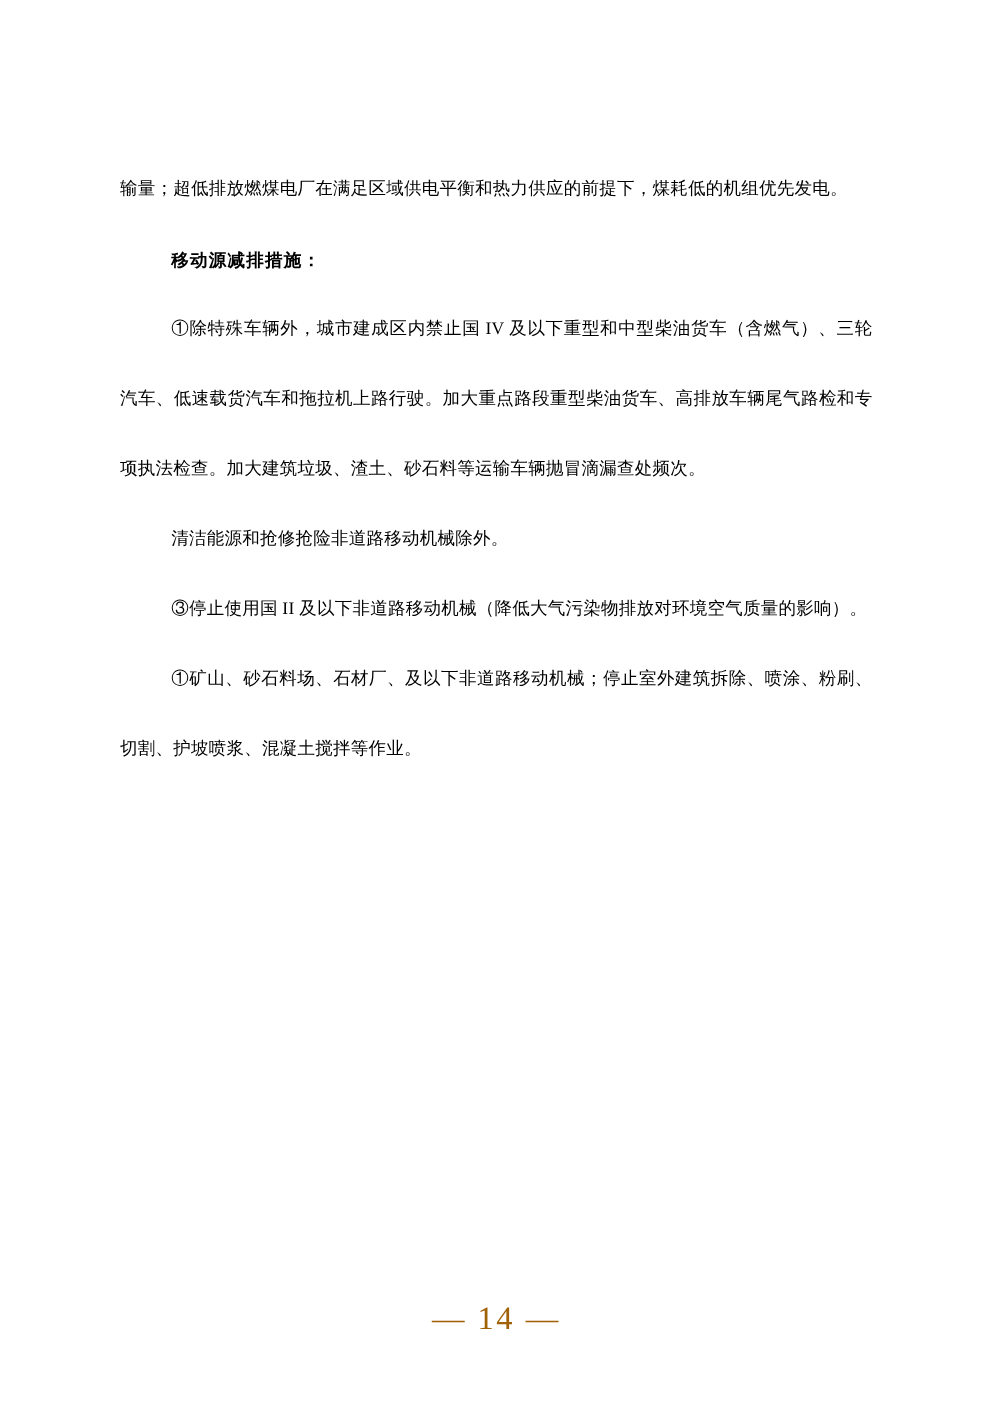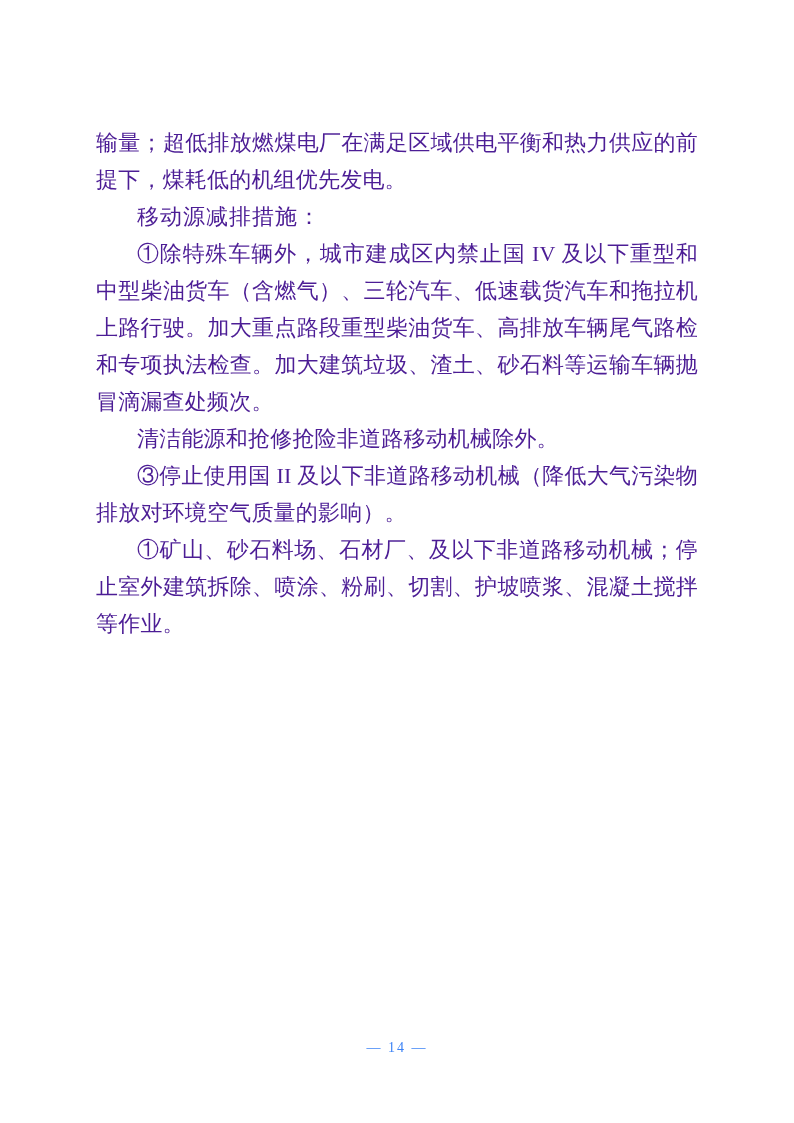--- a/index.html
+++ b/index.html
@@ -17,44 +17,44 @@
     overflow: hidden;
   }
   .content {
     position: absolute;
     left: 96px;
     top: 124px;
     width: 602px;
   }
   p {
     margin: 0;
-    font-size: 22px;
-    line-height: 37px;
-    color: #4c1d95;
+    font-size: 14px;
+    line-height: 56px;
+    color: #000000;
     text-align: justify;
     text-justify: inter-ideograph;
     letter-spacing: 0.2px;
   }
   p.indent {
     text-indent: 41px;
   }
   p.heading {
     text-indent: 41px;
-    font-weight: normal;
+    font-weight: bold;
     font-family: "Liberation Sans", "DejaVu Sans", sans-serif;
     letter-spacing: 1px;
   }
   .footer {
     position: absolute;
     left: 0;
     top: 1040px;
     width: 794px;
     text-align: center;
-    font-size: 14px;
-    color: #3b82f6;
+    font-size: 26px;
+    color: #a16207;
     font-family: "Liberation Serif", "DejaVu Serif", serif;
     letter-spacing: 2px;
   }
 </style>
 </head>
 <body>
 
 <div class="page">
   <div class="content">
     <p class="plain">输量；超低排放燃煤电厂在满足区域供电平衡和热力供应的前提下，煤耗低的机组优先发电。</p>

